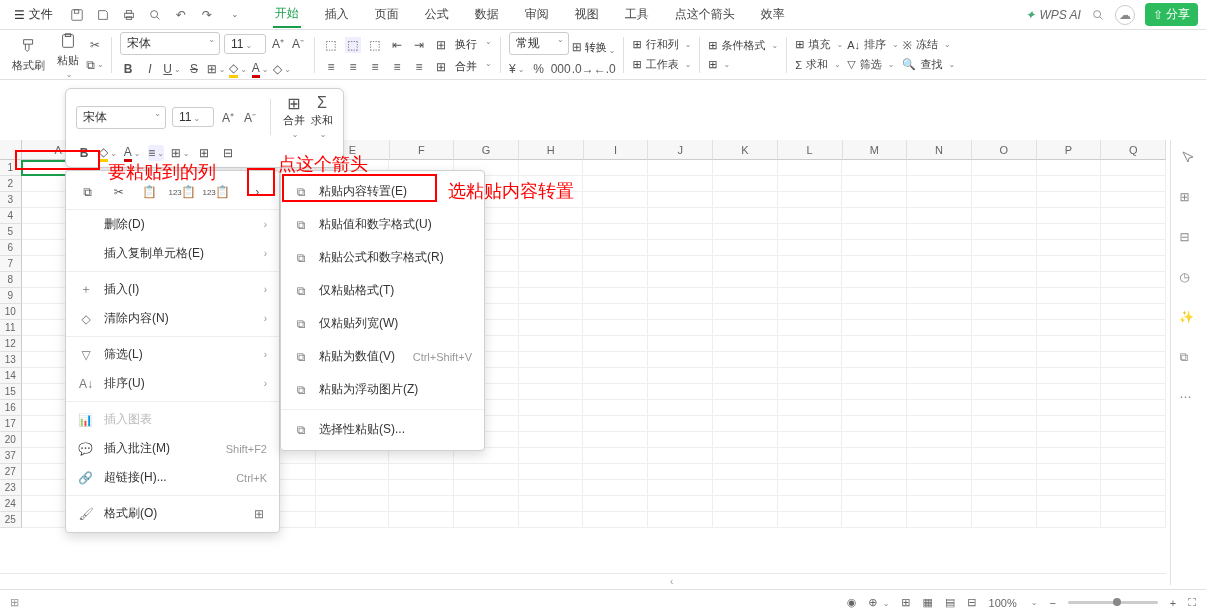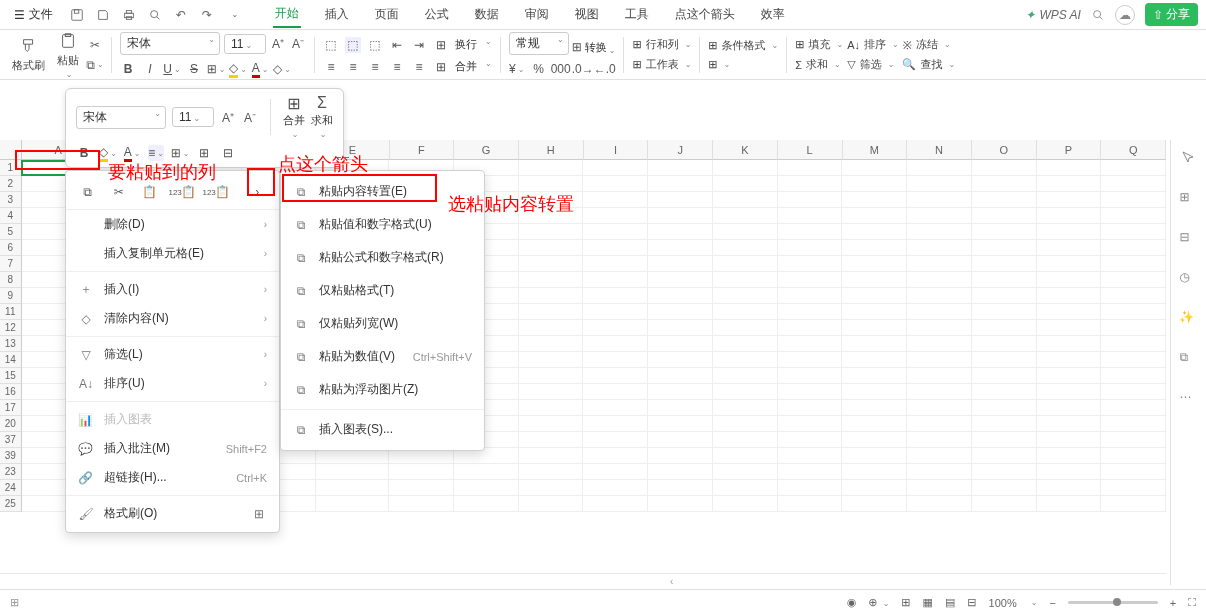--- a/index.html
+++ b/index.html
@@ -507,20 +507,40 @@
         <div class="cell" style="width: 66px;"></div>
         <div class="cell" style="width: 66px;"></div>
         <div class="cell" style="width: 66px;"></div>
         <div class="cell" style="width: 66px;"></div>
         <div class="cell" style="width: 66px;"></div>
         <div class="cell" style="width: 66px;"></div>
         <div class="cell" style="width: 66px;"></div>
         <div class="cell" style="width: 66px;"></div>
       </div>
       <div class="grid-row">
+        <div class="row-header">10</div>
+        <div class="cell" style="width: 75px;"></div>
+        <div class="cell" style="width: 75px;"></div>
+        <div class="cell" style="width: 75px;"></div>
+        <div class="cell" style="width: 75px;"></div>
+        <div class="cell" style="width: 75px;"></div>
+        <div class="cell" style="width: 66px;"></div>
+        <div class="cell" style="width: 66px;"></div>
+        <div class="cell" style="width: 66px;"></div>
+        <div class="cell" style="width: 66px;"></div>
+        <div class="cell" style="width: 66px;"></div>
+        <div class="cell" style="width: 66px;"></div>
+        <div class="cell" style="width: 66px;"></div>
+        <div class="cell" style="width: 66px;"></div>
+        <div class="cell" style="width: 66px;"></div>
+        <div class="cell" style="width: 66px;"></div>
+        <div class="cell" style="width: 66px;"></div>
+        <div class="cell" style="width: 66px;"></div>
+      </div>
+      <div class="grid-row">
         <div class="row-header">11</div>
         <div class="cell" style="width: 75px;"></div>
         <div class="cell" style="width: 75px;"></div>
         <div class="cell" style="width: 75px;"></div>
         <div class="cell" style="width: 75px;"></div>
         <div class="cell" style="width: 75px;"></div>
         <div class="cell" style="width: 66px;"></div>
         <div class="cell" style="width: 66px;"></div>
         <div class="cell" style="width: 66px;"></div>
         <div class="cell" style="width: 66px;"></div>
@@ -687,21 +707,21 @@
         <div class="cell" style="width: 66px;"></div>
         <div class="cell" style="width: 66px;"></div>
         <div class="cell" style="width: 66px;"></div>
         <div class="cell" style="width: 66px;"></div>
         <div class="cell" style="width: 66px;"></div>
         <div class="cell" style="width: 66px;"></div>
         <div class="cell" style="width: 66px;"></div>
         <div class="cell" style="width: 66px;"></div>
       </div>
       <div class="grid-row">
-        <div class="row-header">39</div>
+        <div class="row-header">27</div>
         <div class="cell" style="width: 75px;"></div>
         <div class="cell" style="width: 75px;"></div>
         <div class="cell" style="width: 75px;"></div>
         <div class="cell" style="width: 75px;"></div>
         <div class="cell" style="width: 75px;"></div>
         <div class="cell" style="width: 66px;"></div>
         <div class="cell" style="width: 66px;"></div>
         <div class="cell" style="width: 66px;"></div>
         <div class="cell" style="width: 66px;"></div>
         <div class="cell" style="width: 66px;"></div>
@@ -871,33 +891,33 @@
         <span class="ci-label">粘贴为数值(V)</span>
         <span class="ci-short">Ctrl+Shift+V</span>
       </div>
       <div class="ctx-item">
         <span class="ci-icon">⧉</span>
         <span class="ci-label">粘贴为浮动图片(Z)</span>
       </div>
       <div class="ctx-sep"></div>
       <div class="ctx-item">
         <span class="ci-icon">⧉</span>
-        <span class="ci-label">插入图表(S)...</span>
+        <span class="ci-label">选择性粘贴(S)...</span>
       </div>
     </div>
 </div>
 
 <div class="anno-box" style="left:15px;top:150px;width:85px;height:20px"></div>
 <div class="anno" style="left:108px;top:160px">要粘贴到的列</div>
 
 <div class="anno-box" style="left:247px;top:168px;width:28px;height:28px"></div>
 <div class="anno" style="left:278px;top:152px">点这个箭头</div>
 
 <div class="anno-box" style="left:282px;top:174px;width:155px;height:28px"></div>
-<div class="anno" style="left:448px;top:192px">选粘贴内容转置</div>
+<div class="anno" style="left:448px;top:179px">选粘贴内容转置</div>
 
 <div class="side-panel">
   <span class="side-icon">
       <svg width="16" height="16" viewBox="0 0 16 16">
         <path d="M3 2l10 5-4 1-1 4z" fill="none" stroke="currentColor"></path>
       </svg>
     </span>
   <span class="side-icon">⊞</span>
   <span class="side-icon">⊟</span>
   <span class="side-icon">◷</span>

